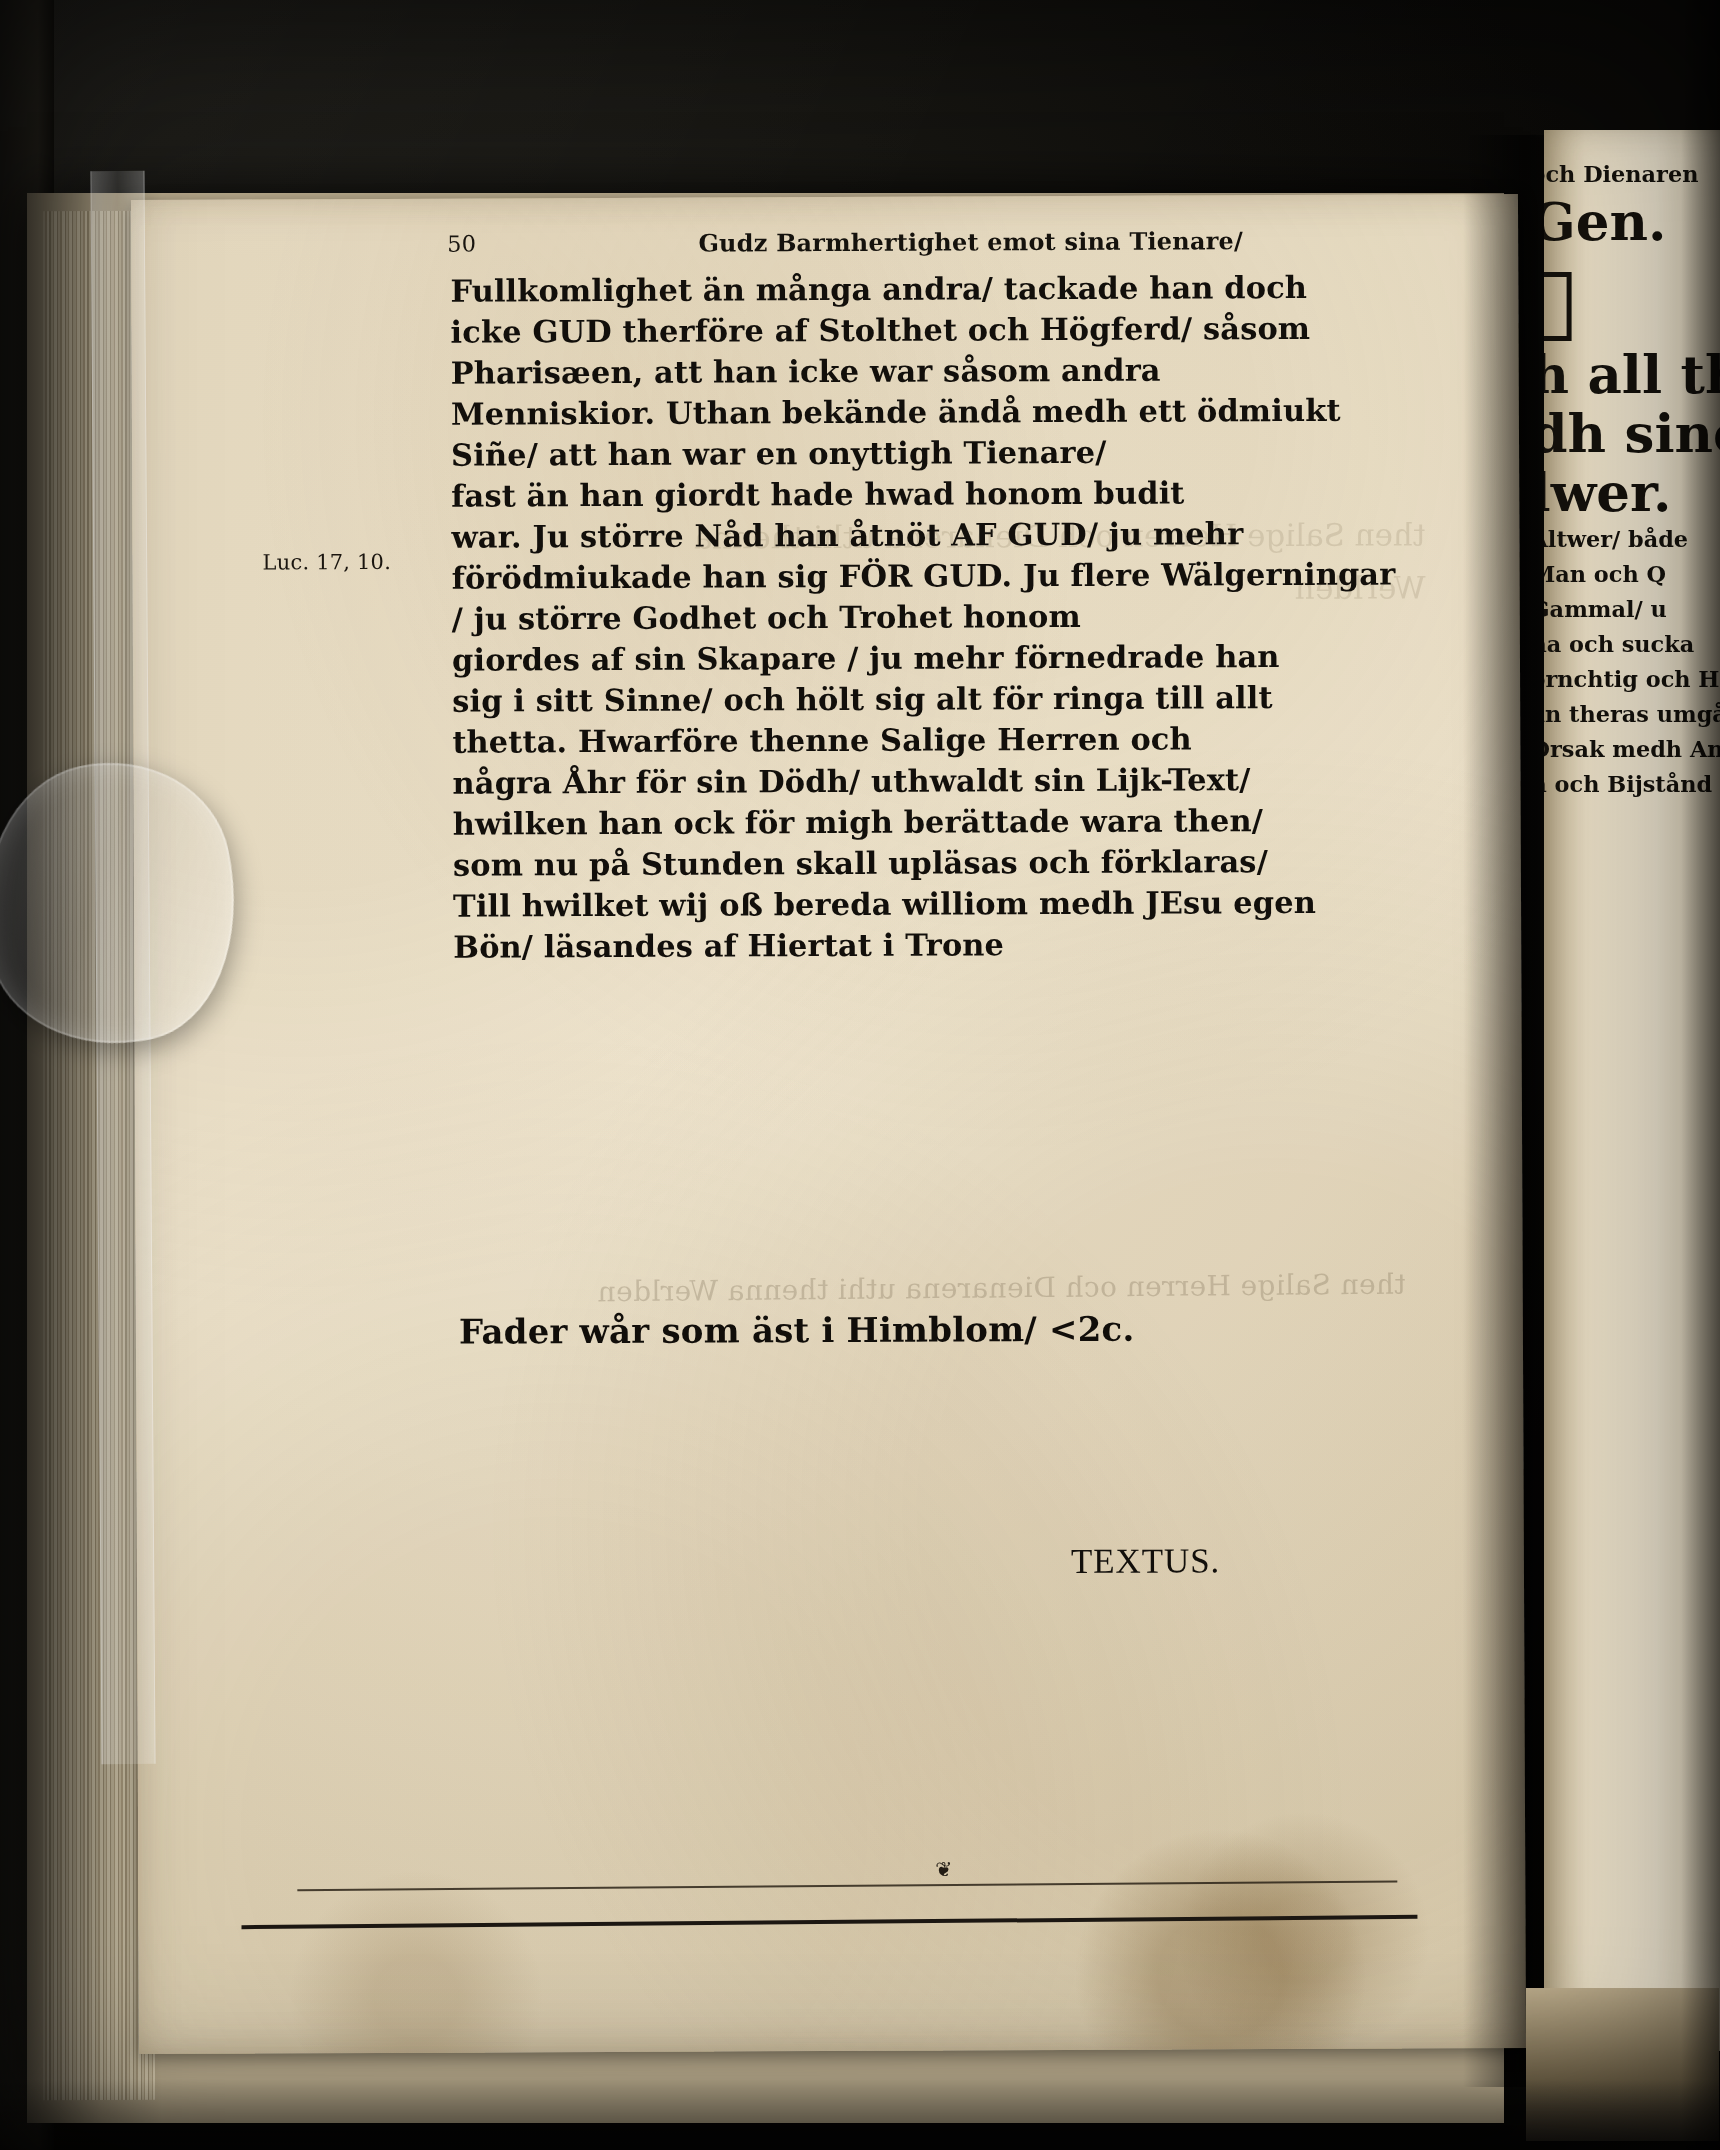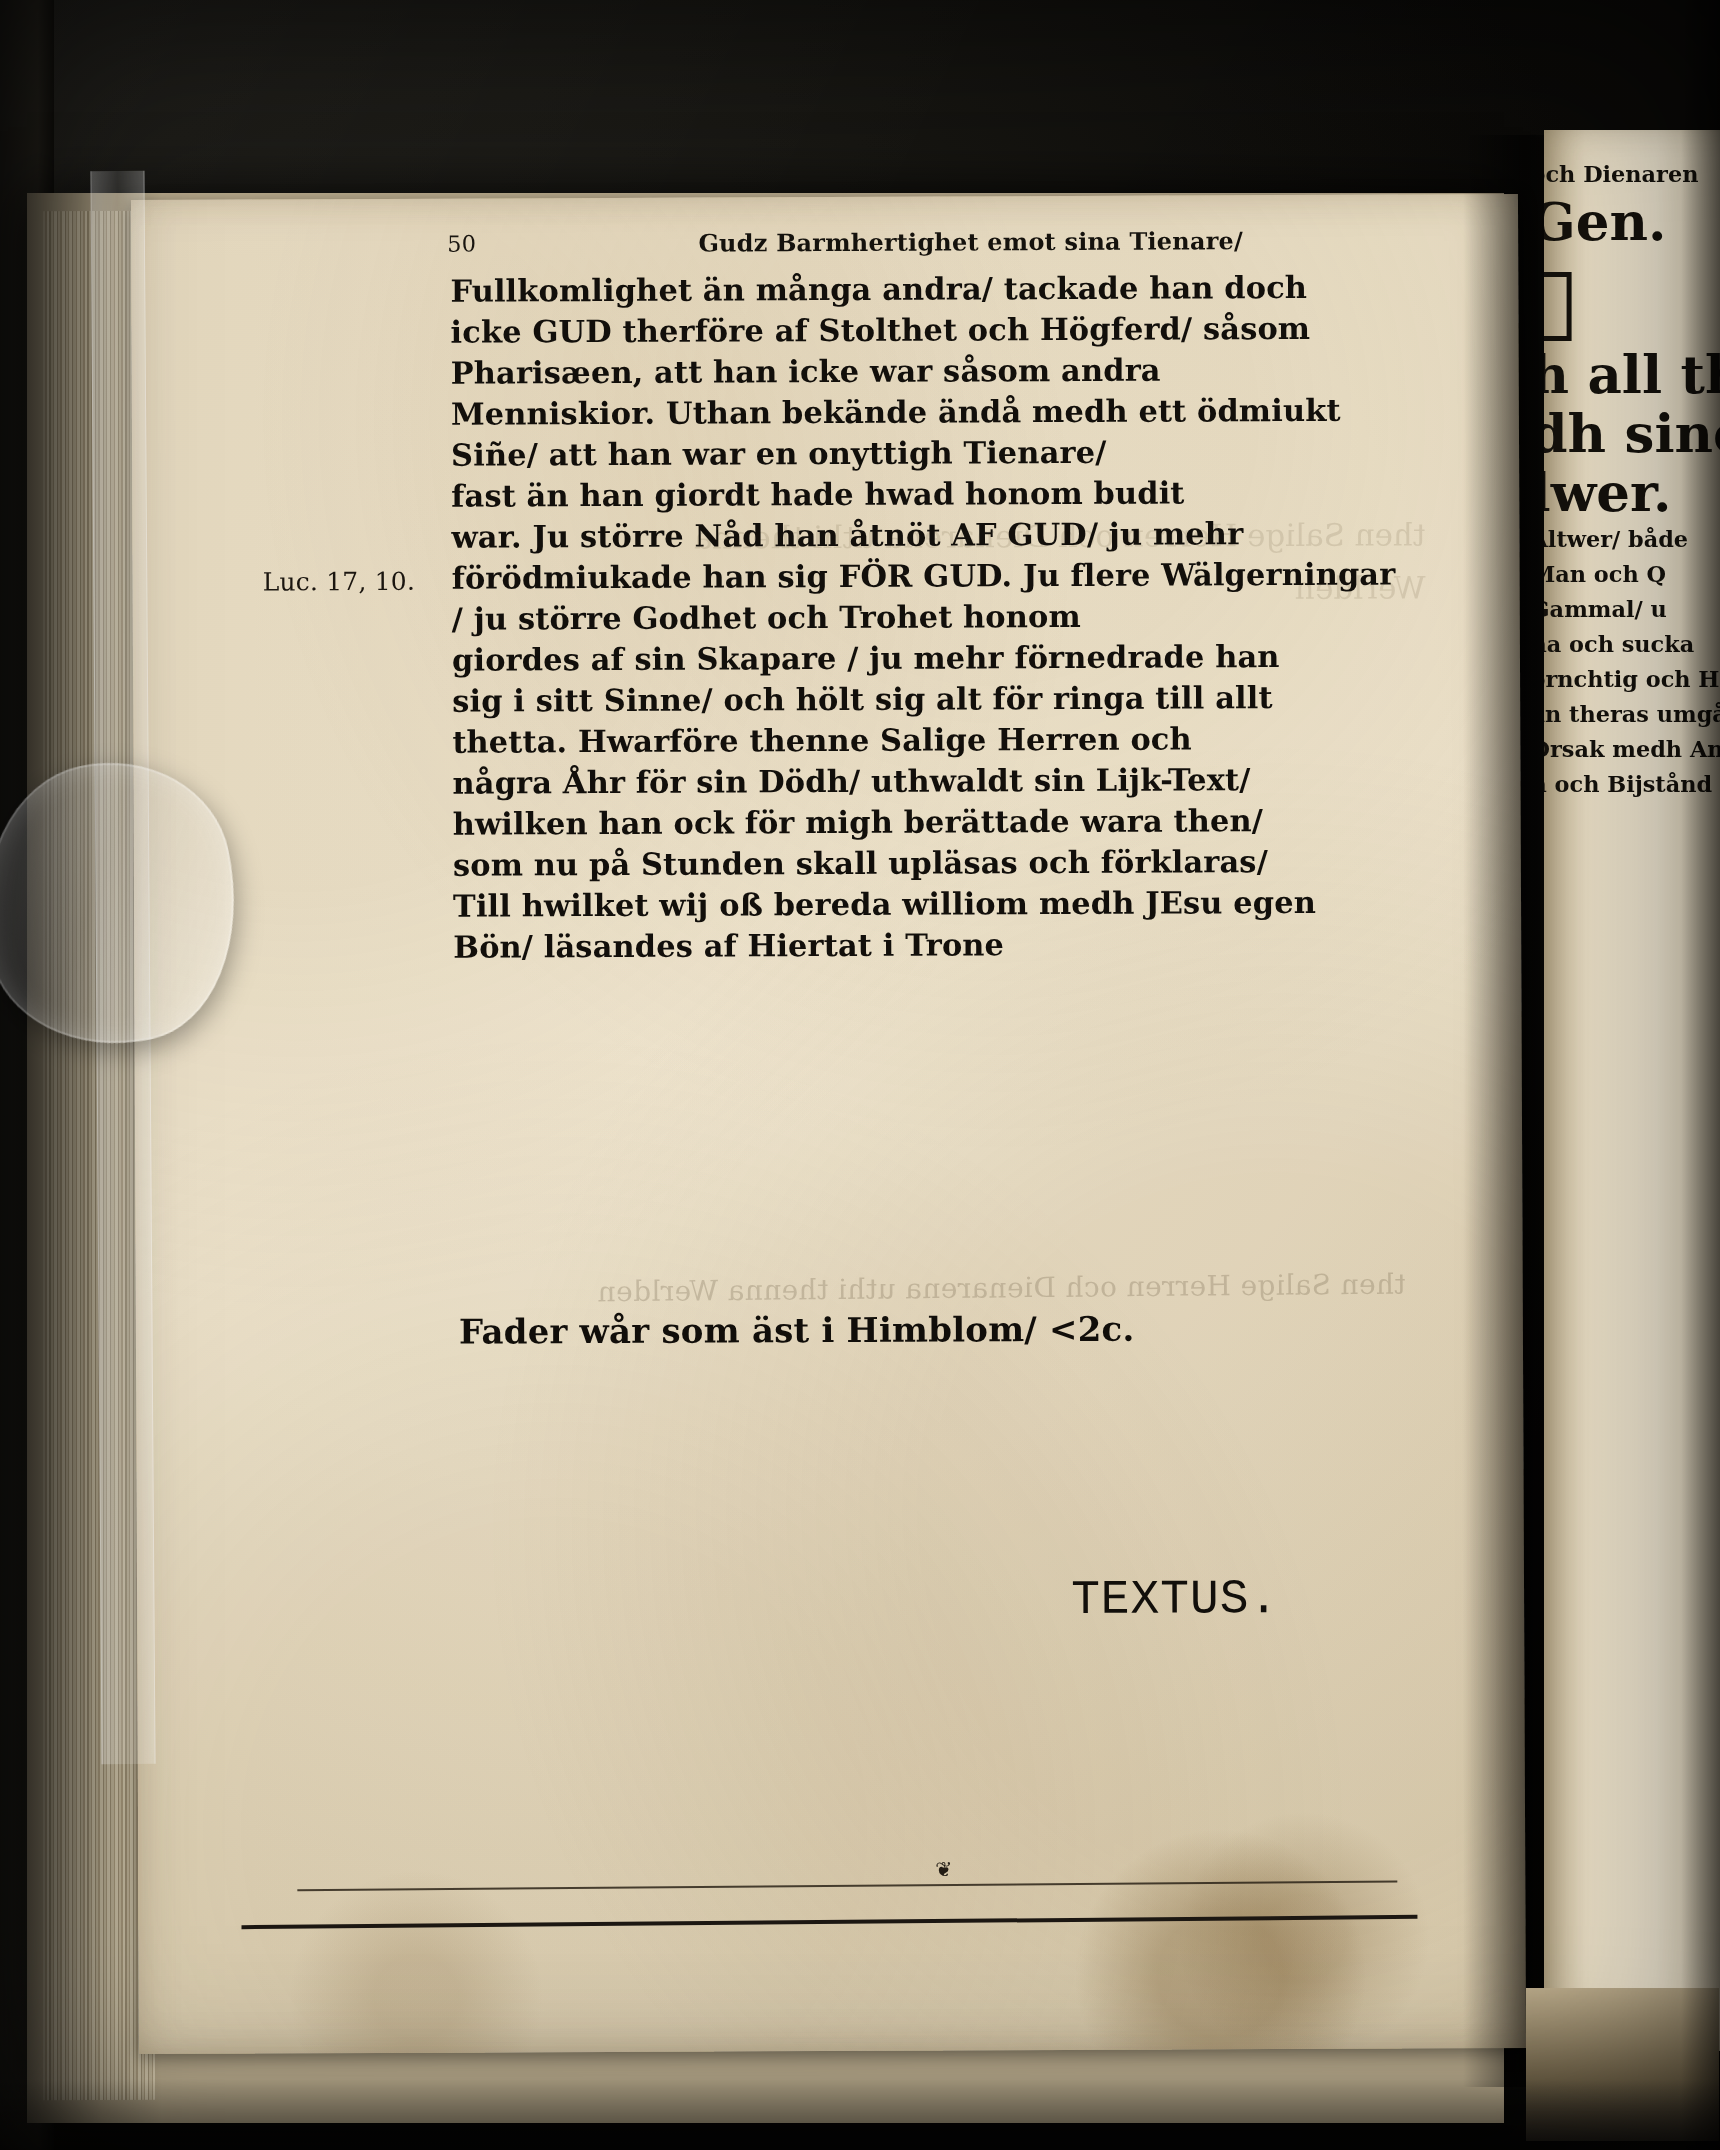--- a/index.html
+++ b/index.html
@@ -159,23 +159,23 @@
     text-align: center;
     font-family: "DejaVu Serif", serif;
     font-weight: 700;
     font-size: 24px;
     color: #15120d;
     letter-spacing: 0.2px;
   }
   .marginal {
     position: absolute;
     left: 130px;
-    top: 368px;
-    font-family: "DejaVu Serif", serif;
-    font-size: 25px;
+    top: 351px;
+    font-family: "DejaVu Serif", serif;
+    font-size: 21px;
     color: #1a150f;
     letter-spacing: 0.2px;
   }
 
   .body-block {
     position: absolute;
     left: 319px;
     top: 72px;
     width: 907px;
   }
@@ -196,25 +196,24 @@
     font-family: "DejaVu Serif", serif;
     font-weight: 700;
     font-size: 34px;
     color: #110e0a;
     letter-spacing: 0.2px;
   }
   .textus {
     position: absolute;
     left: 934px;
     top: 1346px;
-    font-family: Liberation Mono, monospace;
-    font-size: 48px;
+    font-family: Liberation Serif, serif;
+    font-size: 35px;
     color: #120f0b;
     letter-spacing: 0.9px;
-    margin-top: 31px;
   }
 
   
   .rule-a {
     position: absolute;
     left: 159px;
     top: 1688px;
     width: 1100px;
     height: 1.8px;
     background: #2b2318;

